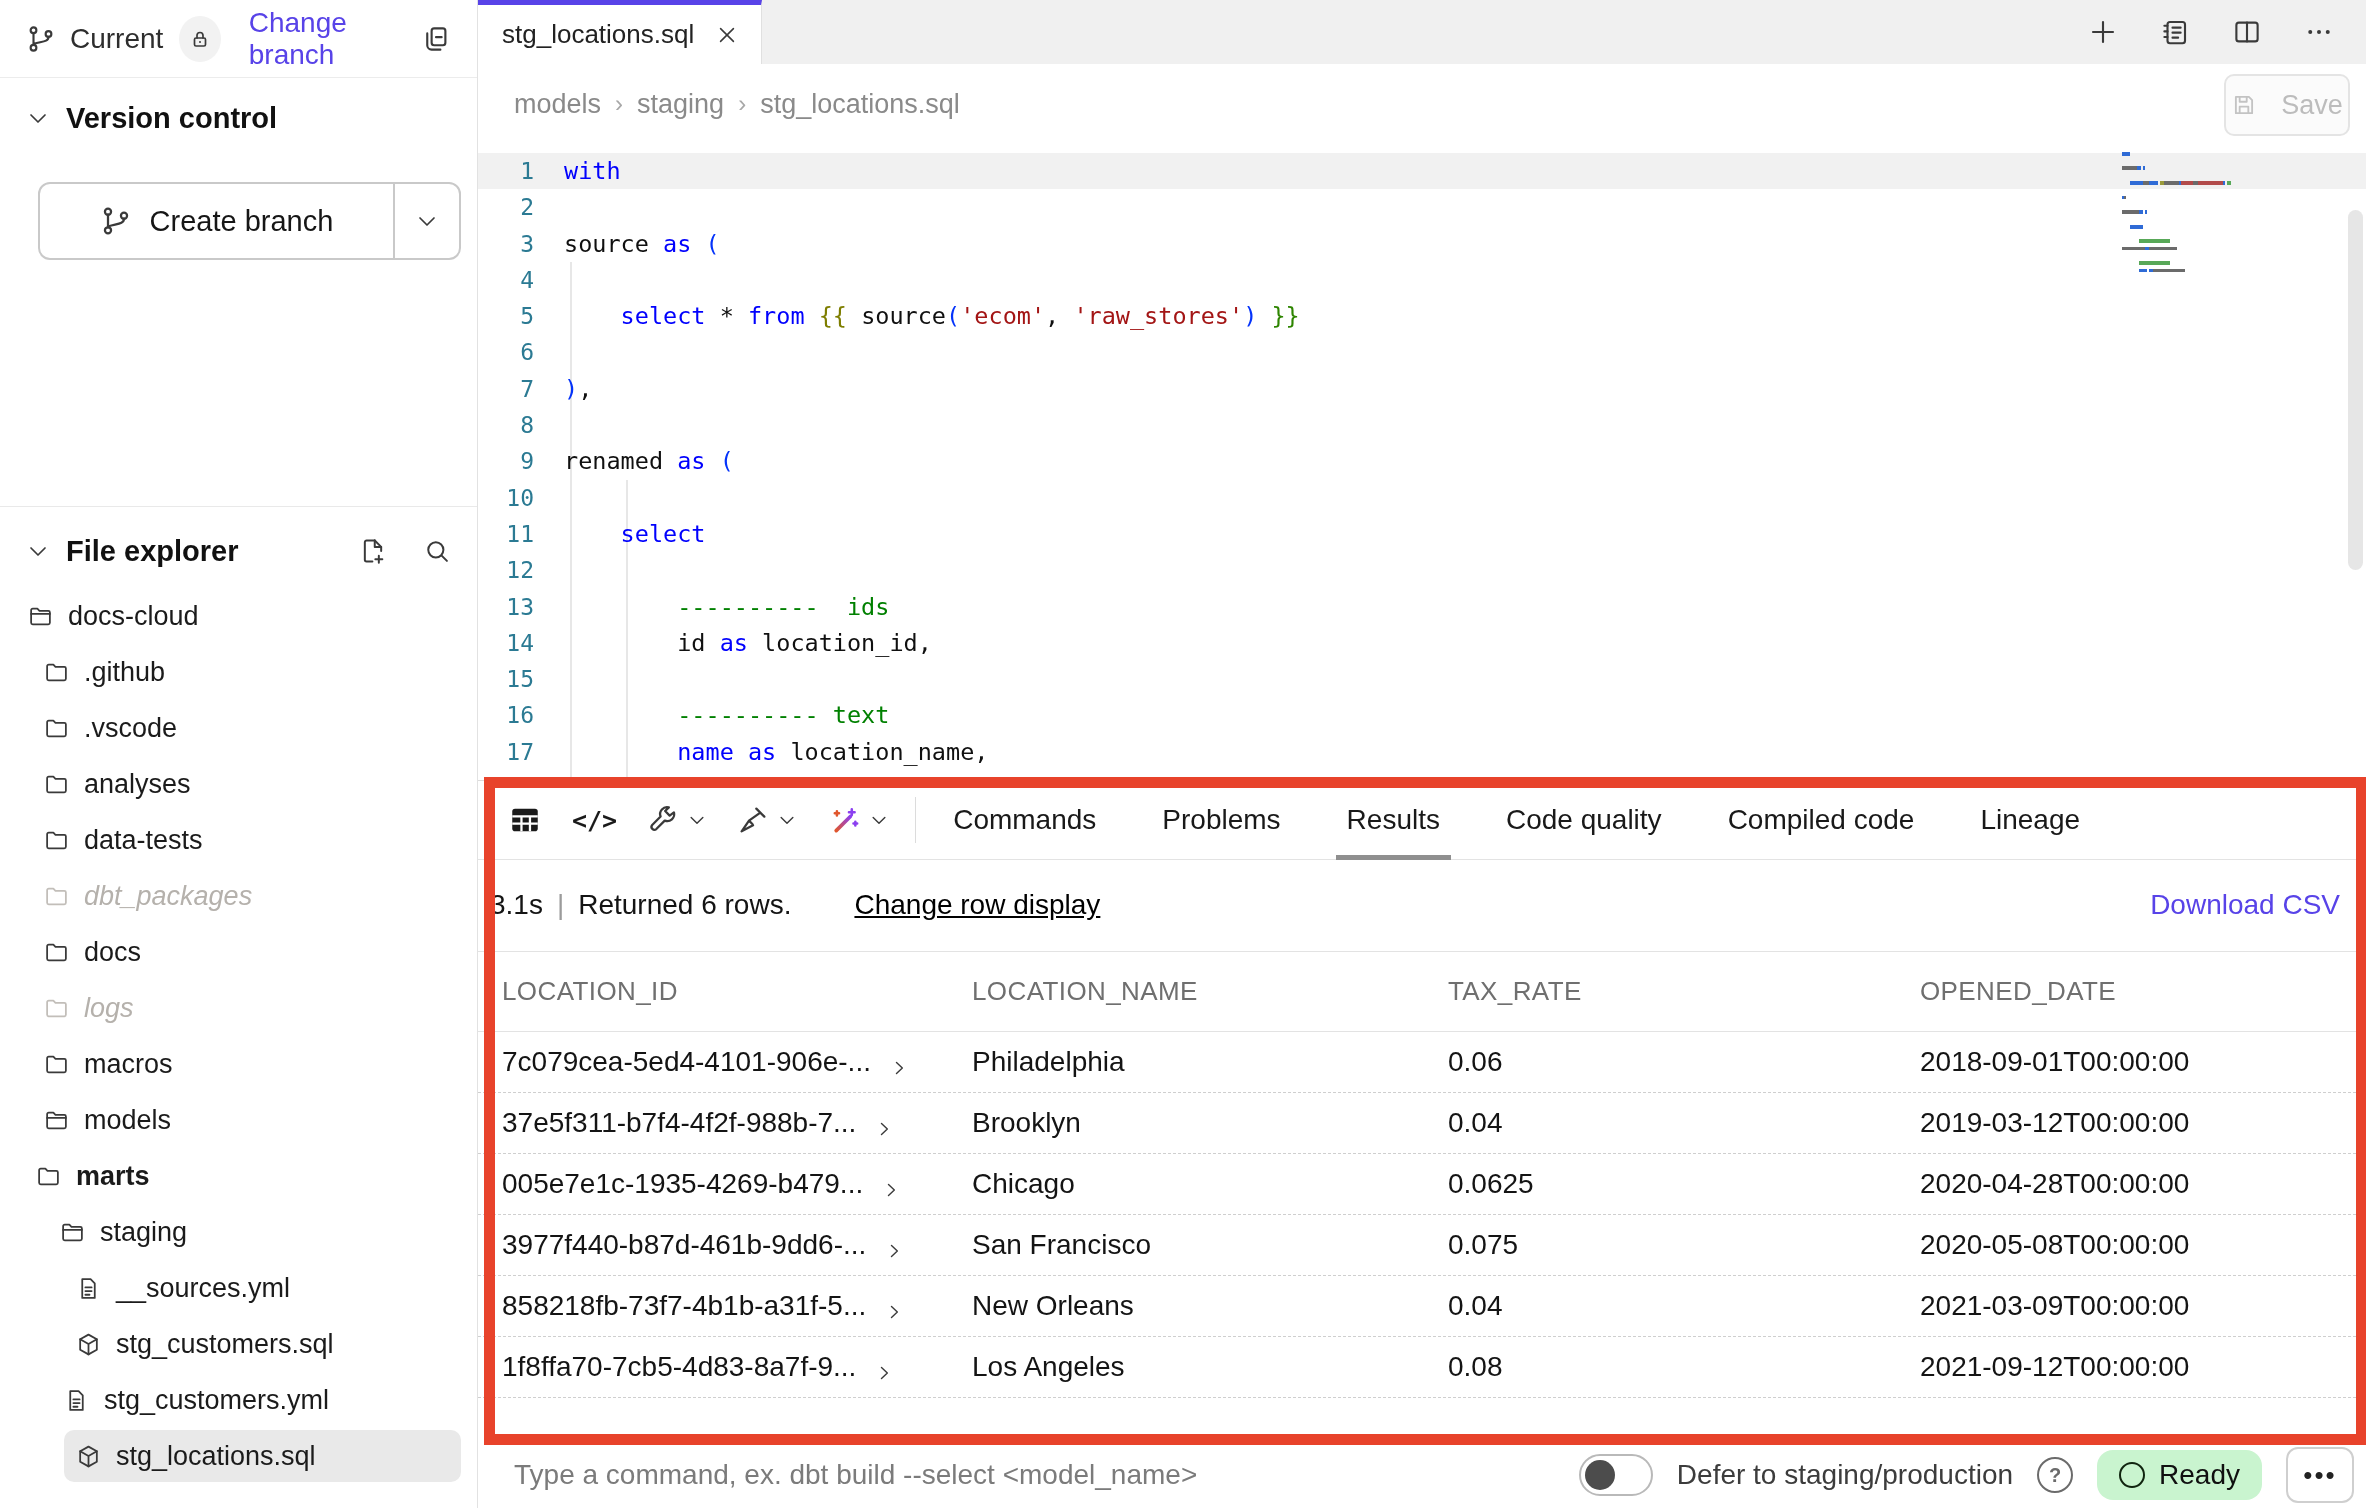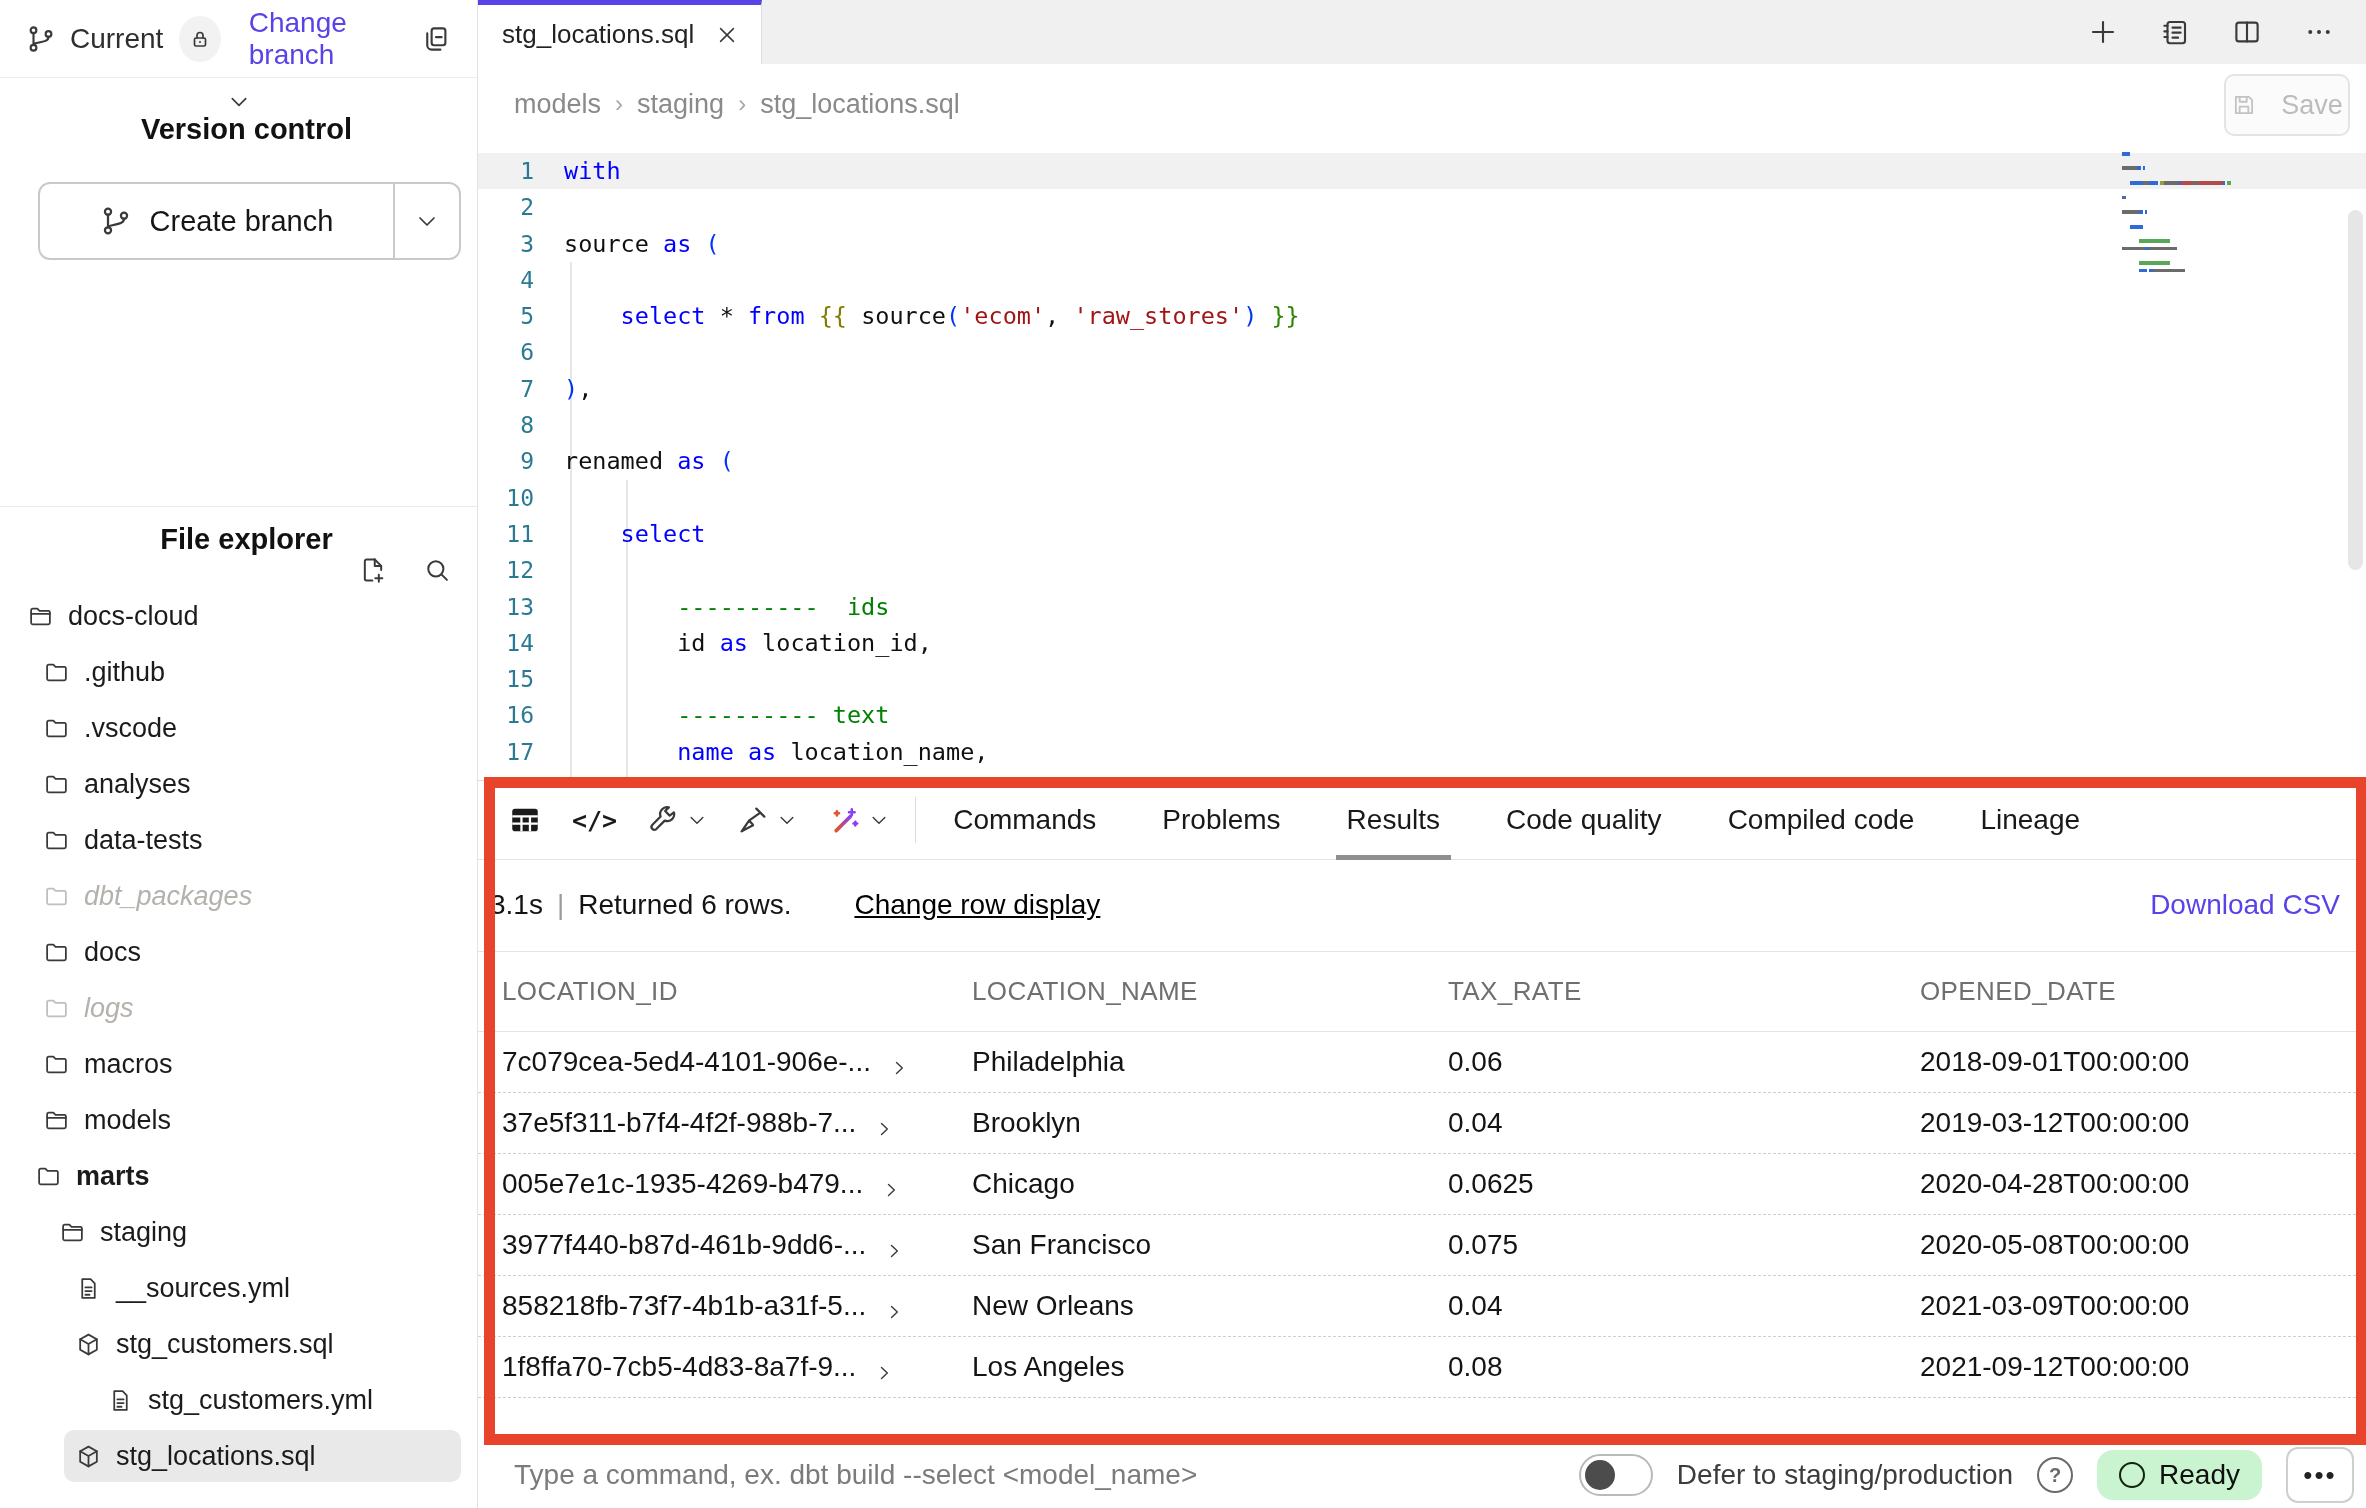--- a/index.html
+++ b/index.html
@@ -8,21 +8,21 @@
   svg{display:block;}
   .ic{stroke:#3a3a3a;fill:none;stroke-width:1.7;stroke-linecap:round;stroke-linejoin:round;}
 
   
   #sidebar{position:absolute;left:0;top:0;width:478px;height:1508px;background:#fff;border-right:1px solid #e2e2e2;box-sizing:border-box;}
   #vc-row{position:absolute;left:0;top:0;width:100%;height:78px;display:flex;align-items:center;padding:0 26px;box-sizing:border-box;border-bottom:1px solid #ececec;}
   #vc-row .label{font-size:28px;color:#2e2e2e;margin-left:14px;text-align:right;}
   .lock-badge{width:46px;height:46px;border-radius:50%;background:#f2f2f2;display:flex;align-items:center;justify-content:center;margin-left:16px;}
   #change-branch{font-size:28px;font-weight:500;color:#5843e8;margin-left:28px;cursor:pointer;}
   #copy-btn{margin-left:auto;}
-  .sec-head{display:flex;align-items:center;padding:0 26px;height:56px;flex-direction:column;}
+  .sec-head{display:flex;align-items:center;padding:0 26px;height:56px;}
   .sec-head .title{font-size:29px;font-weight:700;color:#111;margin-left:16px;}
   #vc-head{position:absolute;top:90px;left:0;right:0;}
   #create-branch{position:absolute;top:182px;left:16px;right:16px;height:74px;border:2px solid #c9c9c9;border-radius:12px;display:flex;align-items:stretch;background:#fff;margin-left:22px;}
   #create-branch .main{flex:1;display:flex;align-items:center;justify-content:center;gap:18px;font-size:29px;font-weight:500;color:#161616;cursor:pointer;}
   #create-branch .drop{width:64px;border-left:2px solid #c9c9c9;display:flex;align-items:center;justify-content:center;cursor:pointer;}
   #fe-head{position:absolute;top:506px;left:0;right:0;border-top:1px solid #e9e9e9;padding-top:16px;}
   #fe-actions{margin-left:auto;display:flex;gap:36px;align-items:center;}
   #file-tree{position:absolute;top:588px;left:0;right:0;}
   .tree-row{position:relative;height:56px;display:flex;align-items:center;font-size:27px;color:#1b1b1b;cursor:pointer;}
   .tree-row .inner{position:relative;display:flex;align-items:center;gap:15px;z-index:1;}
@@ -313,21 +313,21 @@
             <span>
               <svg class="ic" width="25" height="25" viewBox="0 0 24 24">
                 <path d="M12 2.5L20 7v10l-8 4.5L4 17V7Z"></path>
                 <path d="M4 7l8 4.5L20 7 M12 11.5v10"></path>
               </svg>
             </span>
             <span>stg_customers.sql</span>
           </span>
         </div>
         <div class="tree-row">
-          <span class="inner" style="padding-left: 108px;">
+          <span class="inner" style="padding-left: 64px;">
             <span>
               <svg class="ic" width="25" height="25" viewBox="0 0 24 24">
                 <path d="M6 3h8l4 4v14H6z"></path>
                 <path d="M9 11h6 M9 14.5h6 M9 18h4"></path>
               </svg>
             </span>
             <span>stg_customers.yml</span>
           </span>
         </div>
         <div class="tree-row selected">

